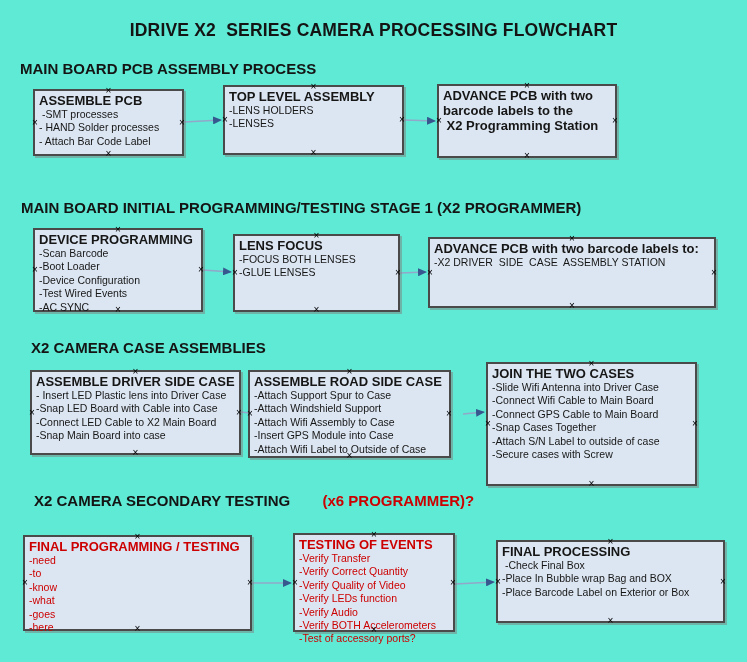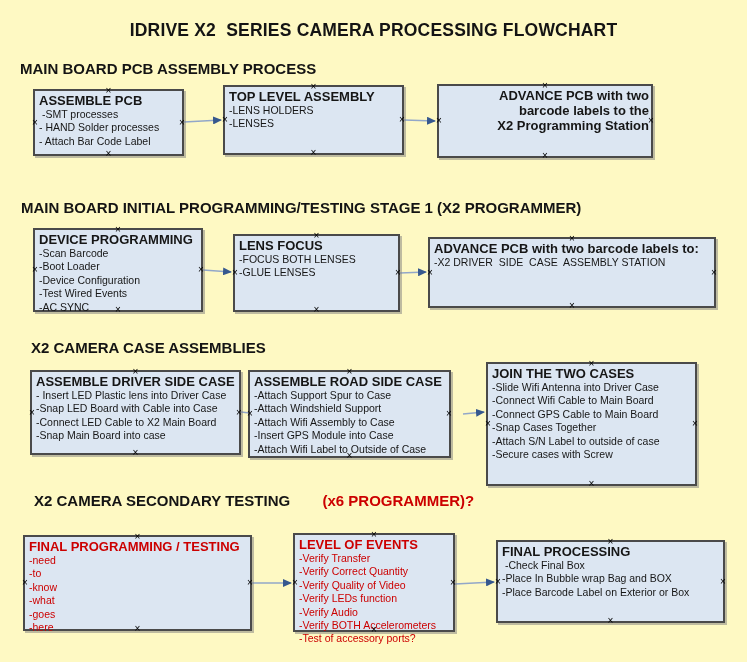--- a/index.html
+++ b/index.html
@@ -1,17 +1,17 @@
 <!DOCTYPE html>
 <html style="--red: #CC0000; --box-fill: #DCE6F2; --box-border: #4A4A4A; --arrow-line: #92A7C9; --arrow-head: #36588E;"><head>
 <meta charset="utf-8">
 <style>
   html,body { margin:0; padding:0; background:#ffffff; }
   body { font-family:"Liberation Sans", sans-serif; }
-  .canvas { position:relative; width:747px; height:662px; background:#fef9c3; overflow:hidden; }
+  .canvas { position:relative; width:747px; height:662px; background:#5eead4; overflow:hidden; }
 
   .title {
     position:absolute; top:20px; left:0; width:100%;
     text-align:center; font-weight:bold; font-size:17.5px;
     color:#141414; white-space:pre; letter-spacing:0.2px;
   }
 
   .section-header {
     position:absolute; font-weight:bold; font-size:15px;
     color:#141414; white-space:pre;
@@ -77,21 +77,21 @@
     </div>
     <div class="box" style="left: 223px; top: 85px; width: 181px; height: 70px;">
       <div class="box-title">TOP LEVEL ASSEMBLY</div>
       <div class="box-line">-LENS HOLDERS</div>
       <div class="box-line">-LENSES</div>
       <span class="handle" style="left: 50%; top: 0%;">×</span>
       <span class="handle" style="left: 50%; top: 100%;">×</span>
       <span class="handle" style="left: 0%; top: 50%;">×</span>
       <span class="handle" style="left: 100%; top: 50%;">×</span>
     </div>
-    <div class="box" style="left: 437px; top: 84px; width: 216px; height: 74px; text-align: right;">
+    <div class="box" style="left: 437px; top: 84px; width: 180px; height: 74px;">
       <div class="box-title">ADVANCE PCB with two
 barcode labels to the
  X2 Programming Station</div>
       <span class="handle" style="left: 50%; top: 0%;">×</span>
       <span class="handle" style="left: 50%; top: 100%;">×</span>
       <span class="handle" style="left: 0%; top: 50%;">×</span>
       <span class="handle" style="left: 100%; top: 50%;">×</span>
     </div>
     <div class="section-header" style="left: 21px; top: 199px;"><span>MAIN BOARD INITIAL PROGRAMMING/TESTING STAGE 1 (X2 PROGRAMMER)</span></div>
     <div class="box" style="left: 33px; top: 228px; width: 170px; height: 84px;">
@@ -168,21 +168,21 @@
       <div class="box-line">-know</div>
       <div class="box-line">-what</div>
       <div class="box-line">-goes</div>
       <div class="box-line">-here</div>
       <span class="handle" style="left: 50%; top: 0%;">×</span>
       <span class="handle" style="left: 50%; top: 100%;">×</span>
       <span class="handle" style="left: 0%; top: 50%;">×</span>
       <span class="handle" style="left: 100%; top: 50%;">×</span>
     </div>
     <div class="box red" style="left: 293px; top: 533px; width: 162px; height: 99px;">
-      <div class="box-title">LEVEL OF EVENTS</div>
+      <div class="box-title">TESTING OF EVENTS</div>
       <div class="box-line">-Verify Transfer</div>
       <div class="box-line">-Verify Correct Quantity</div>
       <div class="box-line">-Verify Quality of Video</div>
       <div class="box-line">-Verify LEDs function</div>
       <div class="box-line">-Verify Audio</div>
       <div class="box-line">-Verify BOTH Accelerometers</div>
       <div class="box-line">-Test of accessory ports?</div>
       <span class="handle" style="left: 50%; top: 0%;">×</span>
       <span class="handle" style="left: 50%; top: 100%;">×</span>
       <span class="handle" style="left: 0%; top: 50%;">×</span>

